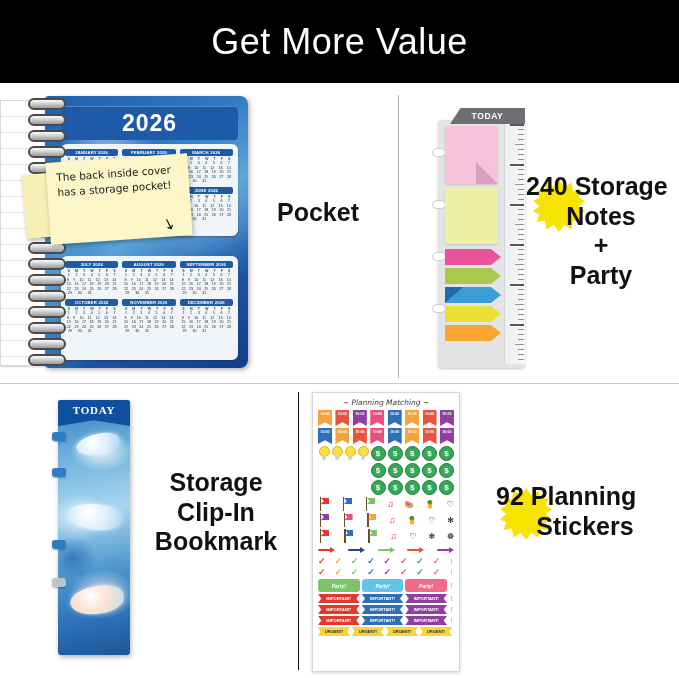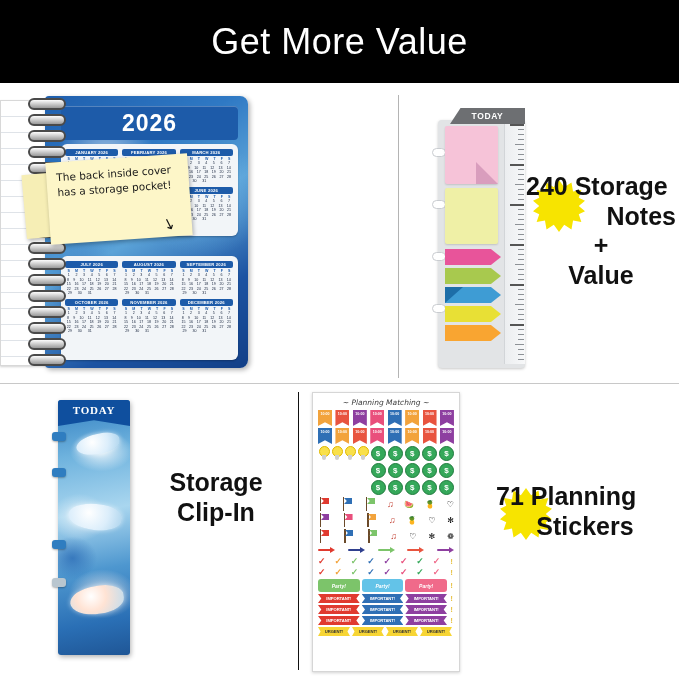--- a/index.html
+++ b/index.html
@@ -944,20 +944,21 @@
     <div class="note-wrap">
       <div class="note note-back"></div>
       <div class="note note-front">
         <p>The back inside cover has a storage pocket!</p>
         <div class="arrow">↘</div>
       </div>
     </div>
   </div>
 
   <div class="caption cap-storage">
+    <span class="cap-line">Pocket</span>
   </div>
 
   <div class="q q2"></div>
 
   <div class="sticky-unit">
     <div class="sn-body"></div>
     <div class="sn-tab">
       <span>TODAY</span>
     </div>
     <div class="sn-rings" id="sn-rings">
@@ -1024,43 +1025,44 @@
     <div class="flag f2"></div>
     <div class="flag f3"></div>
     <div class="flag f4"></div>
     <div class="flag f5"></div>
   </div>
 
   <div class="burst" style="left:533px;top:180px;"></div>
   <div class="caption cap-sticky">
     <span class="burst-num">240</span>
     <span>Storage</span>
-    <span class="cap-line" style="text-align:right">Notes</span>
+    <span class="cap-line" style="text-align:center">Notes</span>
     <span class="cap-line" style="text-align:center">+</span>
-    <span class="cap-line" style="text-align:center">Value</span>
+    <span class="cap-line" style="text-align:center">Party</span>
   </div>
 
   <div class="q q3"></div>
 
   <div class="bookmark">
     <div class="bm-head">
       <span>TODAY</span>
     </div>
     <div class="bm-fish bf1"></div>
     <div class="bm-fish bf2"></div>
     <div class="bm-fish bf3"></div>
   </div>
   <div class="bm-clip" style="left:52px;top:432px;"></div>
   <div class="bm-clip" style="left:52px;top:468px;"></div>
   <div class="bm-clip" style="left:52px;top:540px;"></div>
   <div class="bm-clip" style="left:52px;top:578px;background:#b9c6cf;"></div>
 
   <div class="caption cap-bookmark">
     <span class="cap-line">Storage</span>
     <span class="cap-line">Clip-In</span>
+    <span class="cap-line">Bookmark</span>
   </div>
 
   <div class="q q4"></div>
 
   <div class="sheet">
     <div class="sheet-title">~ Planning Matching ~</div>
     <div id="sheet-body">
         <div class="row">
           <div class="ban" style="background:#f2a33c">
             <span>10:00</span>
@@ -1304,18 +1306,18 @@
           </div>
           <div class="rib" style="background:#f7d534">
             <span style="color:#333">URGENT!</span>
           </div>
         </div>
       </div>
   </div>
 
   <div class="burst" style="left:500px;top:488px;"></div>
   <div class="caption cap-planning">
-    <span class="burst-num">71</span>
+    <span class="burst-num">92</span>
     <span>Planning</span>
     <span class="cap-line" style="text-align:center">Stickers</span>
   </div>
 
 </div>
 
 </body></html>

